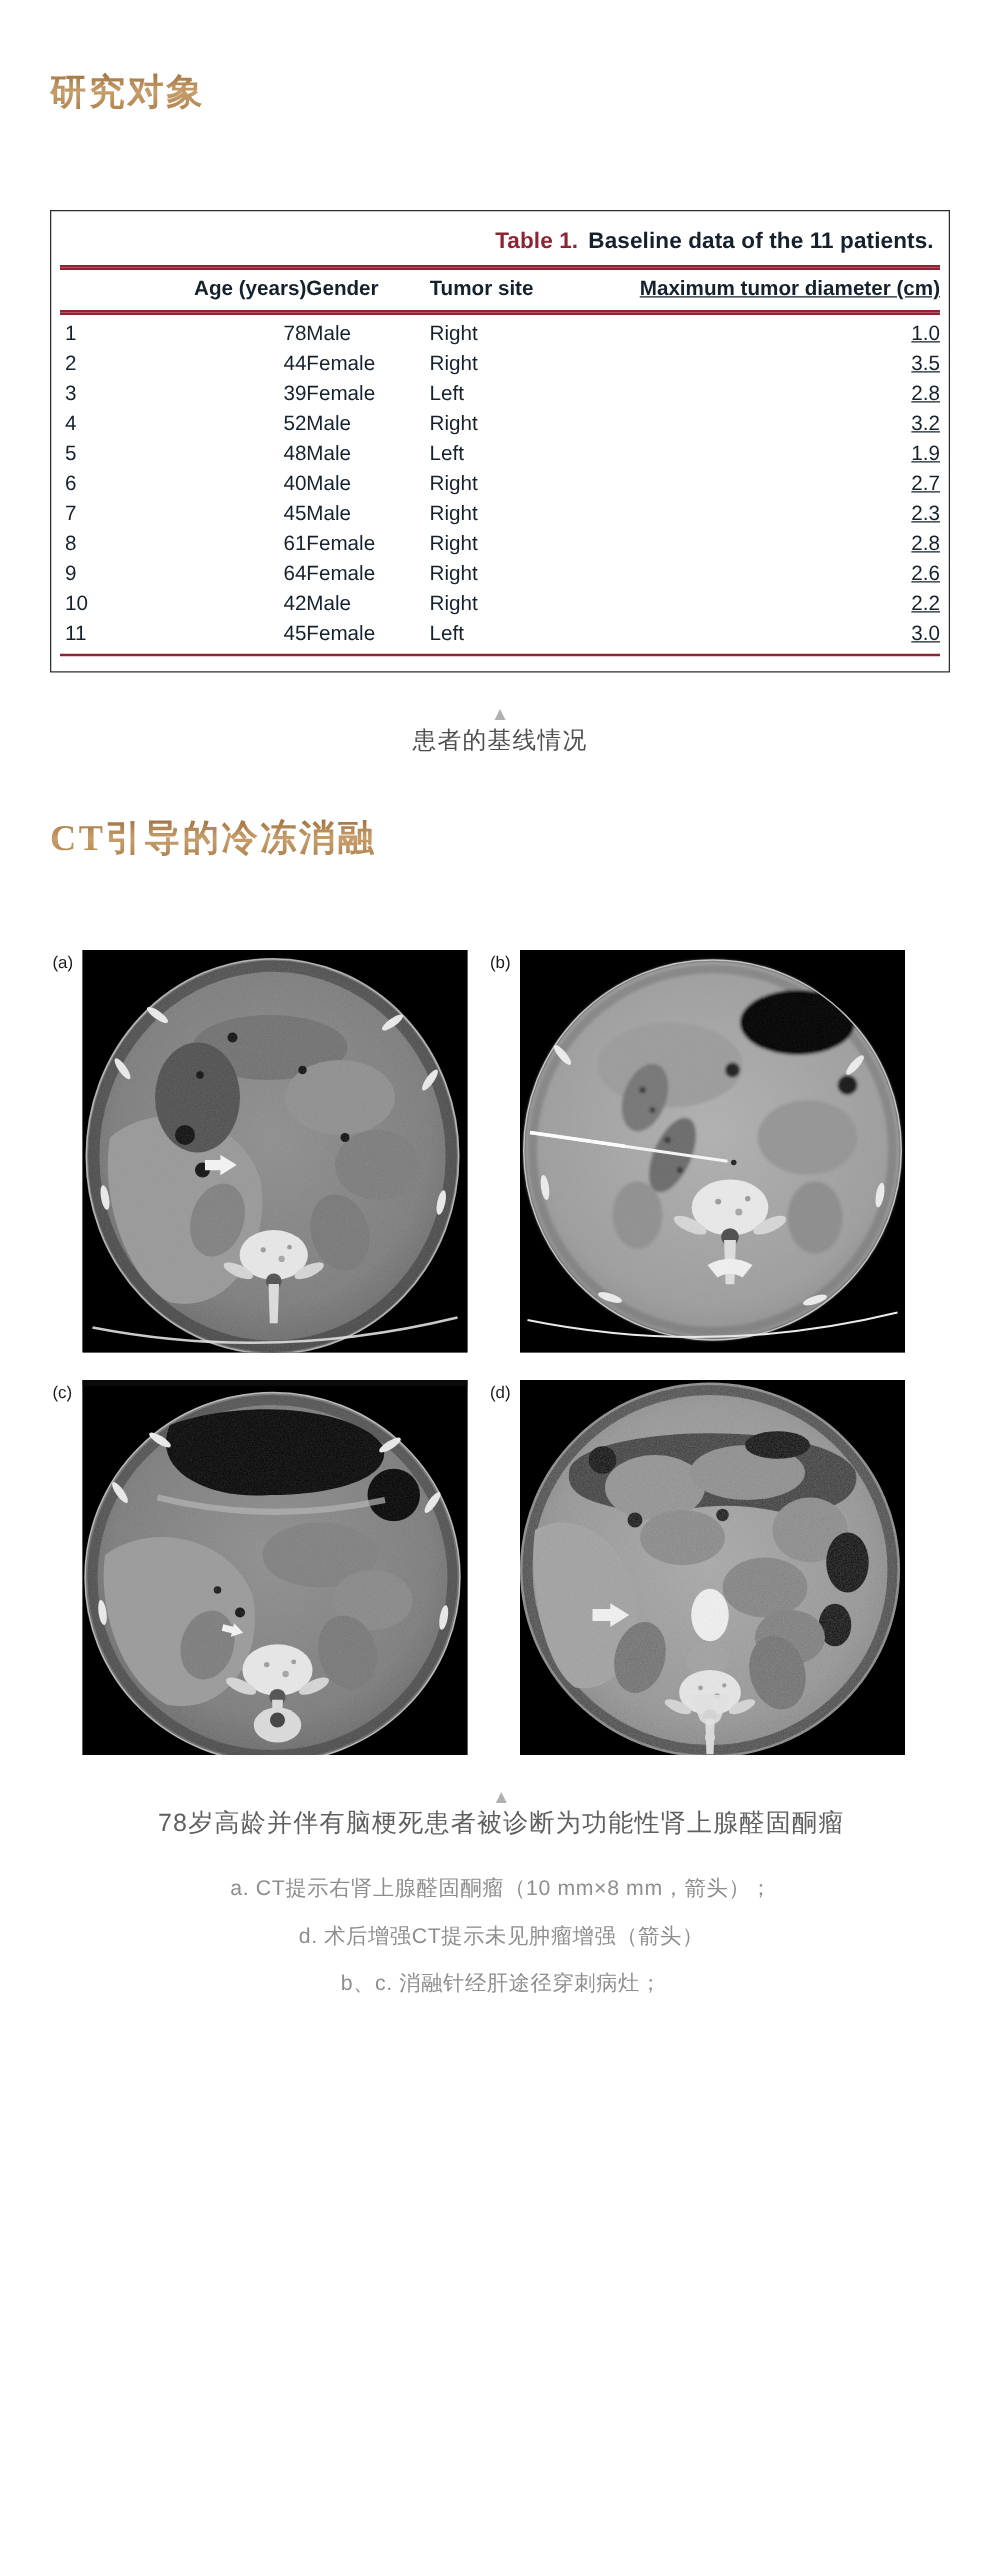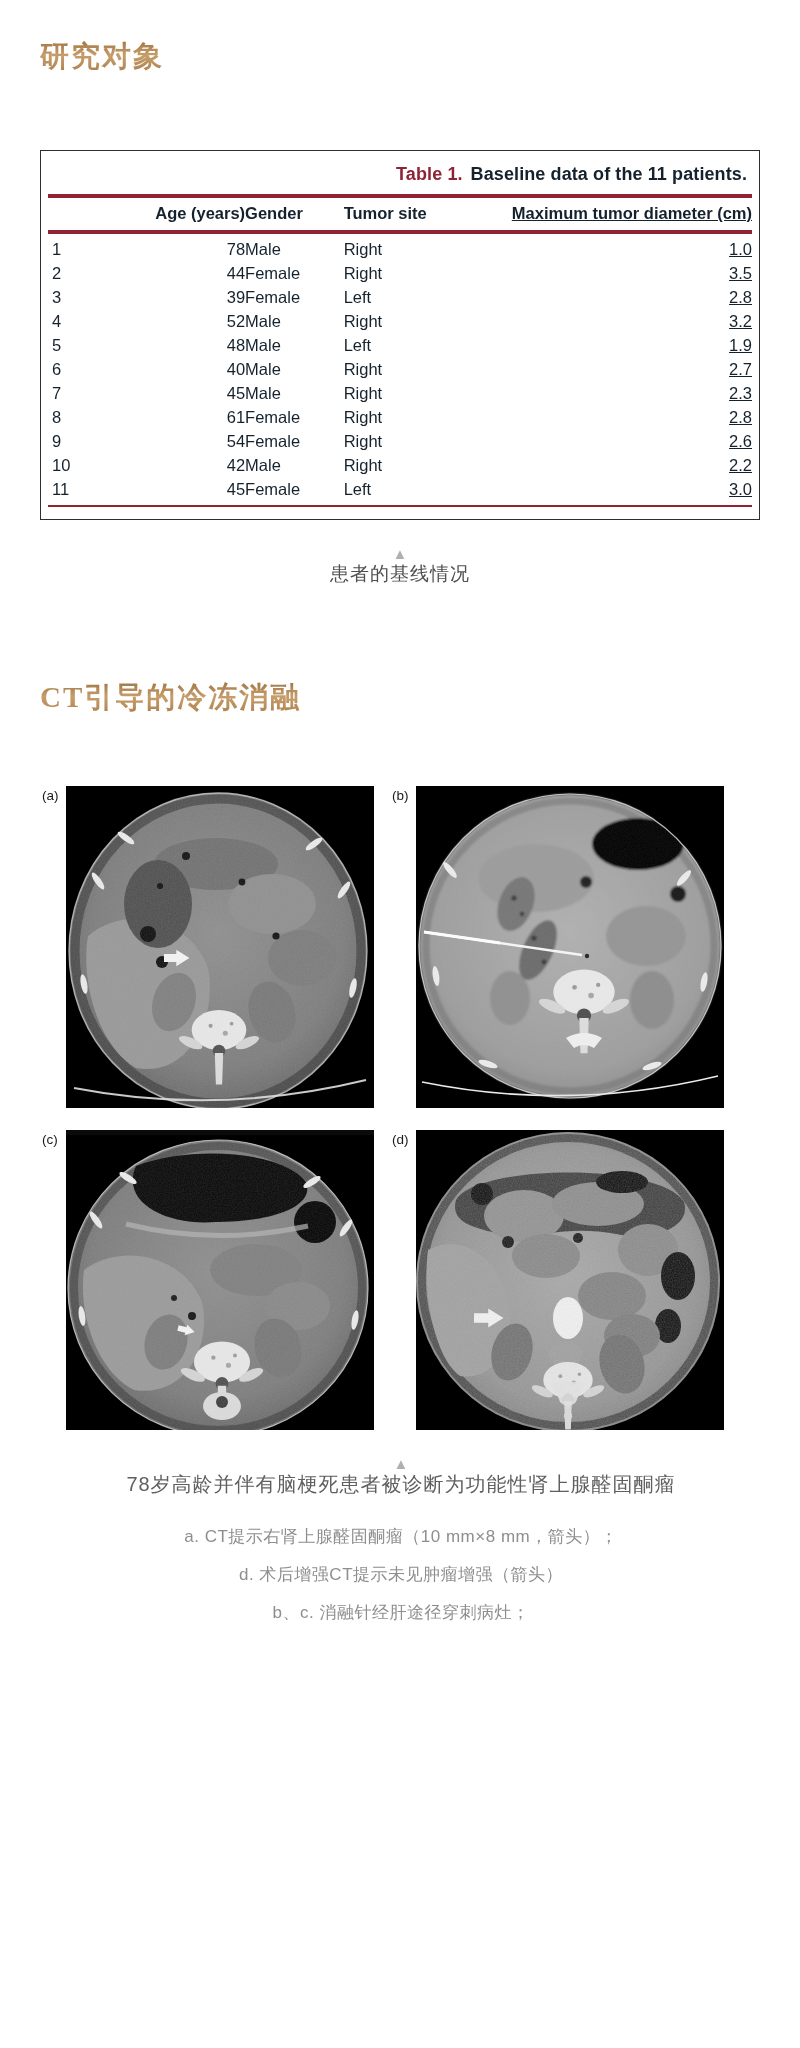--- a/index.html
+++ b/index.html
@@ -13,21 +13,21 @@
     --cap-light:#8e8e8e;
     --tri:#b0b0b0;
   }
   *{margin:0;padding:0;box-sizing:border-box;}
   html,body{background:#ffffff;}
   body{
     width:800px;height:2048px;overflow:hidden;
     font-family:"Liberation Sans","DejaVu Sans",sans-serif;
     color:var(--ink);
   }
-  .page{width:800px;height:2048px;padding:38px 40px 0 40px;background:#fff;}
+  .page{width:800px;height:2048px;padding:56px 40px 0 40px;background:#fff;}
 
   
   .gold-heading{
     font-family:"Liberation Serif","DejaVu Serif",serif;
     font-weight:bold;
     font-size:29px;
     letter-spacing:2px;
     color:var(--heading-gold);
     line-height:1.25;
   }
@@ -81,21 +81,21 @@
   tbody tr:last-child td{padding-bottom:6px;}
 
   
   .fig-note{margin-top:26px;text-align:center;}
   .tri{display:block;font-size:15px;line-height:15px;color:var(--tri);}
   .note-main{font-size:19px;color:var(--cap-dark);letter-spacing:1px;}
   .note-main.fig{font-size:20px;color:var(--cap-mid);}
   .note-subs{margin-top:20px;}
   .note-sub{font-size:17px;line-height:38px;color:var(--cap-light);letter-spacing:.5px;}
 
-  .section2{margin-top:92px;}
+  .section2{margin-top:48px;}
 
   
   .ct-figure{margin-top:70px;padding-left:2px;}
   .ct-grid{
     display:grid;
     grid-template-columns:332px 332px;
     column-gap:18px;
     row-gap:22px;
   }
   .panel{display:flex;align-items:flex-start;}
@@ -199,21 +199,21 @@
             </tr>
             <tr>
               <td>8</td>
               <td>61</td>
               <td>Female</td>
               <td>Right</td>
               <td>2.8</td>
             </tr>
             <tr>
               <td>9</td>
-              <td>54</td>
+              <td>64</td>
               <td>Female</td>
               <td>Right</td>
               <td>2.6</td>
             </tr>
             <tr>
               <td>10</td>
               <td>42</td>
               <td>Male</td>
               <td>Right</td>
               <td>2.2</td>

